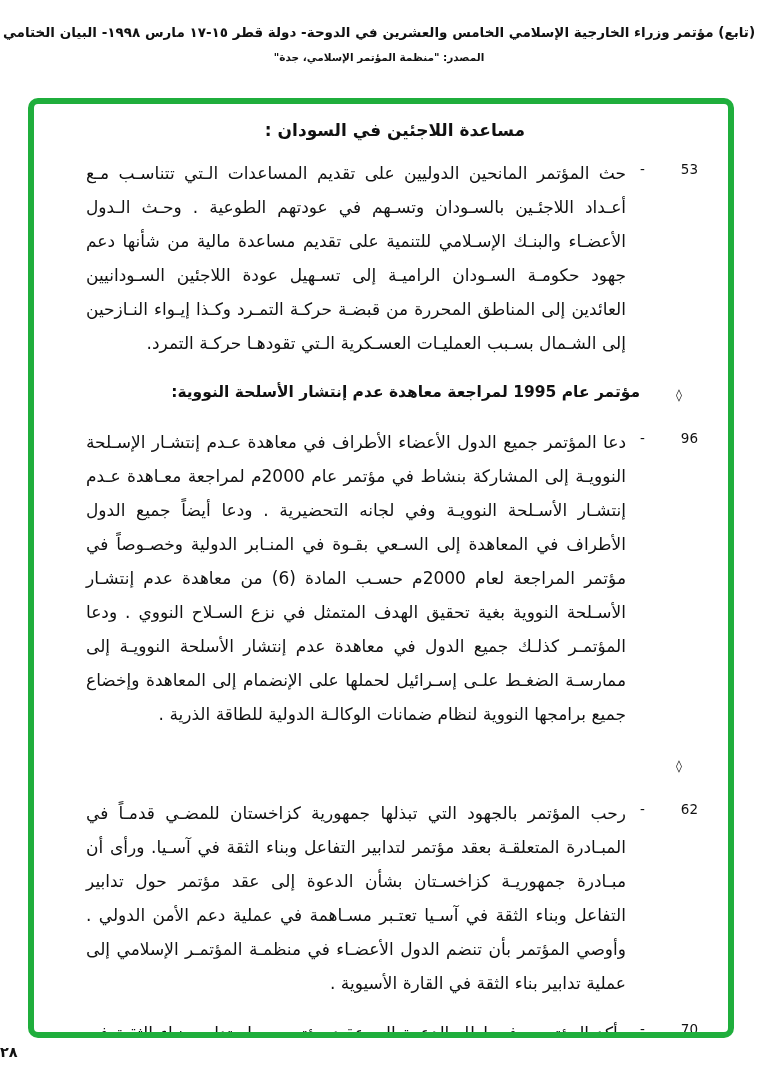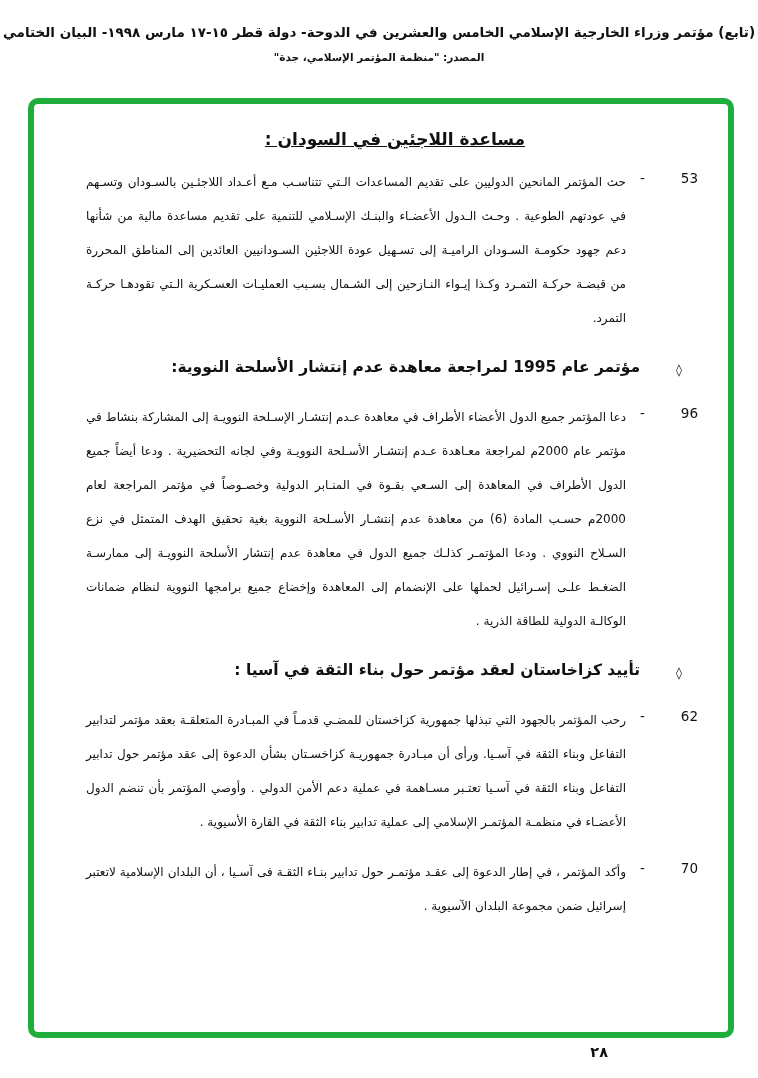--- a/index.html
+++ b/index.html
@@ -42,44 +42,43 @@
     width: 706px;
     height: 940px;
     box-sizing: border-box;
     border: 6px solid #1fae3c;
     border-radius: 10px;
     background: #ffffff;
     padding: 10px 24px 0 52px;
     overflow: hidden;
   }
   .section-title {
-    margin-top: 15px;
+    margin-top: 6px;
     text-align: center;
     font-weight: bold;
     font-size: 17px;
-    text-decoration: underline;
   }
   .para {
     display: flex;
     direction: rtl;
     margin-top: 16px;
     align-items: flex-start;
   }
   .para .marker {
     flex: none;
     width: 78px;
     display: flex;
     justify-content: space-between;
     box-sizing: border-box;
     padding: 5px 6px 0 14px;
     font-size: 13.5px;
   }
   .para .ptext {
     flex: 1;
-    font-size: 12px;
+    font-size: 17px;
     line-height: 34px;
     text-align: justify;
   }
   .subhead {
     display: flex;
     direction: rtl;
     margin-top: 18px;
     padding-right: 22px;
     gap: 36px;
     font-weight: bold;
@@ -90,21 +89,21 @@
   .subhead .bullet {
     flex: none;
     font-size: 12px;
     padding-top: 3px;
   }
   .page-number {
     position: absolute;
     top: 1044px;
     left: 0;
     width: 608px;
-    text-align: right;
+    text-align: left;
     font-weight: bold;
     font-size: 14.5px;
   }
 </style>
 </head>
 <body>
 
 <div class="page">
 
   <div class="doc-header">
@@ -132,21 +131,20 @@
     <div class="para">
       <div class="marker">
         <span class="num">96</span>
         <span class="dash">-</span>
       </div>
       <div class="ptext">دعا المؤتمر جميع الدول الأعضاء الأطراف في معاهدة عـدم إنتشـار الإسـلحة النوويـة إلى المشاركة بنشاط في مؤتمر عام 2000م لمراجعة معـاهدة عـدم إنتشـار الأسـلحة النوويـة وفي لجانه التحضيرية . ودعا أيضاً جميع الدول الأطراف في المعاهدة إلى السـعي بقـوة في المنـابر الدولية وخصـوصاً في مؤتمر المراجعة لعام 2000م حسـب المادة (6) من معاهدة عدم إنتشـار الأسـلحة النووية بغية تحقيق الهدف المتمثل في نزع السـلاح النووي . ودعا المؤتمـر كذلـك جميع الدول في معاهدة عدم إنتشار الأسلحة النوويـة إلى ممارسـة الضغـط علـى إسـرائيل لحملها على الإنضمام إلى المعاهدة وإخضاع جميع برامجها النووية لنظام ضمانات الوكالـة الدولية للطاقة الذرية .</div>
     </div>
 
     <div class="subhead">
       <span class="bullet">◊</span>
-      <span class="stext">تأييد كزاخاستان لعقد مؤتمر حول بناء الثقة في آسيا :</span>
     </div>
 
     <div class="para">
       <div class="marker">
         <span class="num">62</span>
         <span class="dash">-</span>
       </div>
       <div class="ptext">رحب المؤتمر بالجهود التي تبذلها جمهورية كزاخستان للمضـي قدمـاً في المبـادرة المتعلقـة بعقد مؤتمر لتدابير التفاعل وبناء الثقة في آسـيا. ورأى أن مبـادرة جمهوريـة كزاخسـتان بشأن الدعوة إلى عقد مؤتمر حول تدابير التفاعل وبناء الثقة في آسـيا تعتـبر مسـاهمة في عملية دعم الأمن الدولي . وأوصي المؤتمر بأن تنضم الدول الأعضـاء في منظمـة المؤتمـر الإسلامي إلى عملية تدابير بناء الثقة في القارة الأسيوية .</div>
     </div>
 

